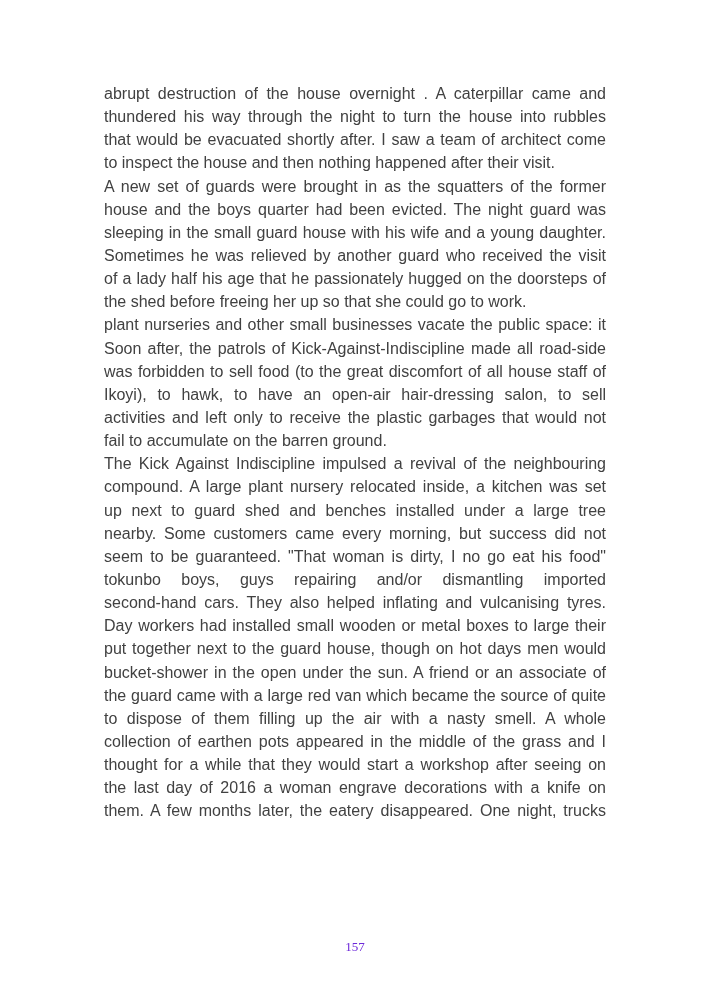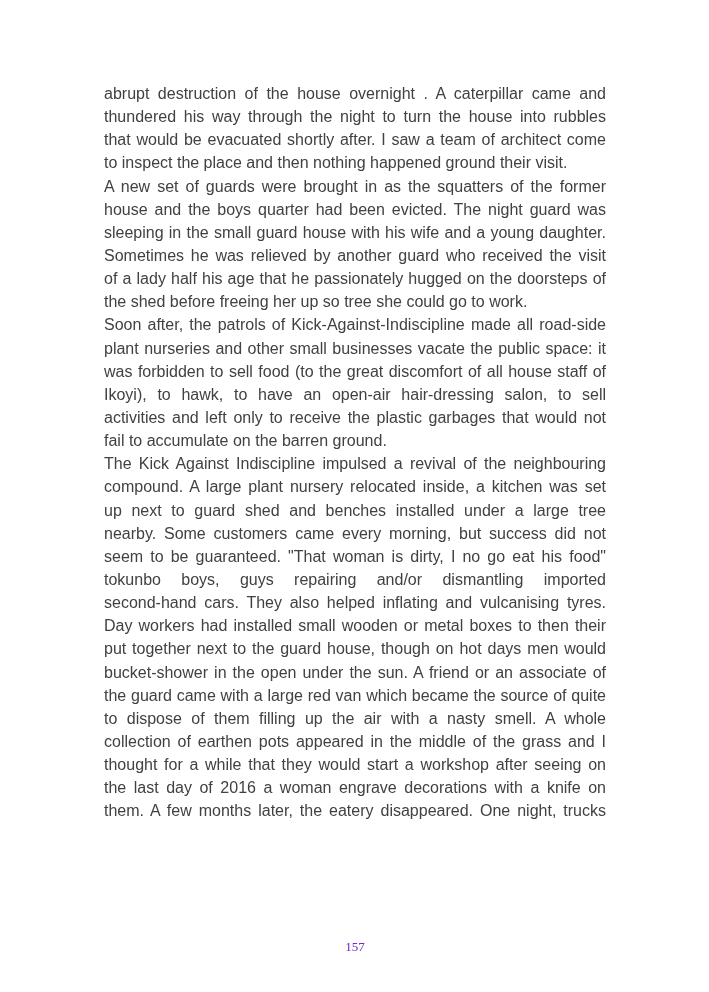--- a/index.html
+++ b/index.html
@@ -48,47 +48,47 @@
 </style>
 </head>
 <body>
 
 <div class="page">
   <div class="text-block">
       <div class="paragraph">
         <div class="line">abrupt destruction of the house overnight . A caterpillar came and</div>
         <div class="line">thundered his way through the night to turn the house into rubbles</div>
         <div class="line">that would be evacuated shortly after. I saw a team of architect come</div>
-        <div class="line para-end">to inspect the place and then nothing happened ground their visit.</div>
+        <div class="line para-end">to inspect the house and then nothing happened after their visit.</div>
       </div>
       <div class="paragraph">
         <div class="line">A new set of guards were brought in as the squatters of the former</div>
         <div class="line">house and the boys quarter had been evicted. The night guard was</div>
         <div class="line">sleeping in the small guard house with his wife and a young daughter.</div>
         <div class="line">Sometimes he was relieved by another guard who received the visit</div>
         <div class="line">of a lady half his age that he passionately hugged on the doorsteps of</div>
-        <div class="line para-end">the shed before freeing her up so tree she could go to work.</div>
+        <div class="line para-end">the shed before freeing her up so that she could go to work.</div>
       </div>
       <div class="paragraph">
+        <div class="line">plant nurseries and other small businesses vacate the public space: it</div>
         <div class="line">Soon after, the patrols of Kick-Against-Indiscipline made all road-side</div>
-        <div class="line">plant nurseries and other small businesses vacate the public space: it</div>
         <div class="line">was forbidden to sell food (to the great discomfort of all house staff of</div>
         <div class="line">Ikoyi), to hawk, to have an open-air hair-dressing salon, to sell</div>
         <div class="line">activities and left only to receive the plastic garbages that would not</div>
         <div class="line para-end">fail to accumulate on the barren ground.</div>
       </div>
       <div class="paragraph">
         <div class="line">The Kick Against Indiscipline impulsed a revival of the neighbouring</div>
         <div class="line">compound. A large plant nursery relocated inside, a kitchen was set</div>
         <div class="line">up next to guard shed and benches installed under a large tree</div>
         <div class="line">nearby. Some customers came every morning, but success did not</div>
         <div class="line">seem to be guaranteed. "That woman is dirty, I no go eat his food"</div>
         <div class="line">tokunbo boys, guys repairing and/or dismantling imported</div>
         <div class="line">second-hand cars. They also helped inflating and vulcanising tyres.</div>
-        <div class="line">Day workers had installed small wooden or metal boxes to then their</div>
+        <div class="line">Day workers had installed small wooden or metal boxes to large their</div>
         <div class="line">put together next to the guard house, though on hot days men would</div>
         <div class="line">bucket-shower in the open under the sun. A friend or an associate of</div>
         <div class="line">the guard came with a large red van which became the source of quite</div>
         <div class="line">to dispose of them filling up the air with a nasty smell. A whole</div>
         <div class="line">collection of earthen pots appeared in the middle of the grass and I</div>
         <div class="line">thought for a while that they would start a workshop after seeing on</div>
         <div class="line">the last day of 2016  a woman engrave decorations with a knife on</div>
         <div class="line">them. A few months later, the eatery disappeared. One night, trucks</div>
       </div>
     </div>

